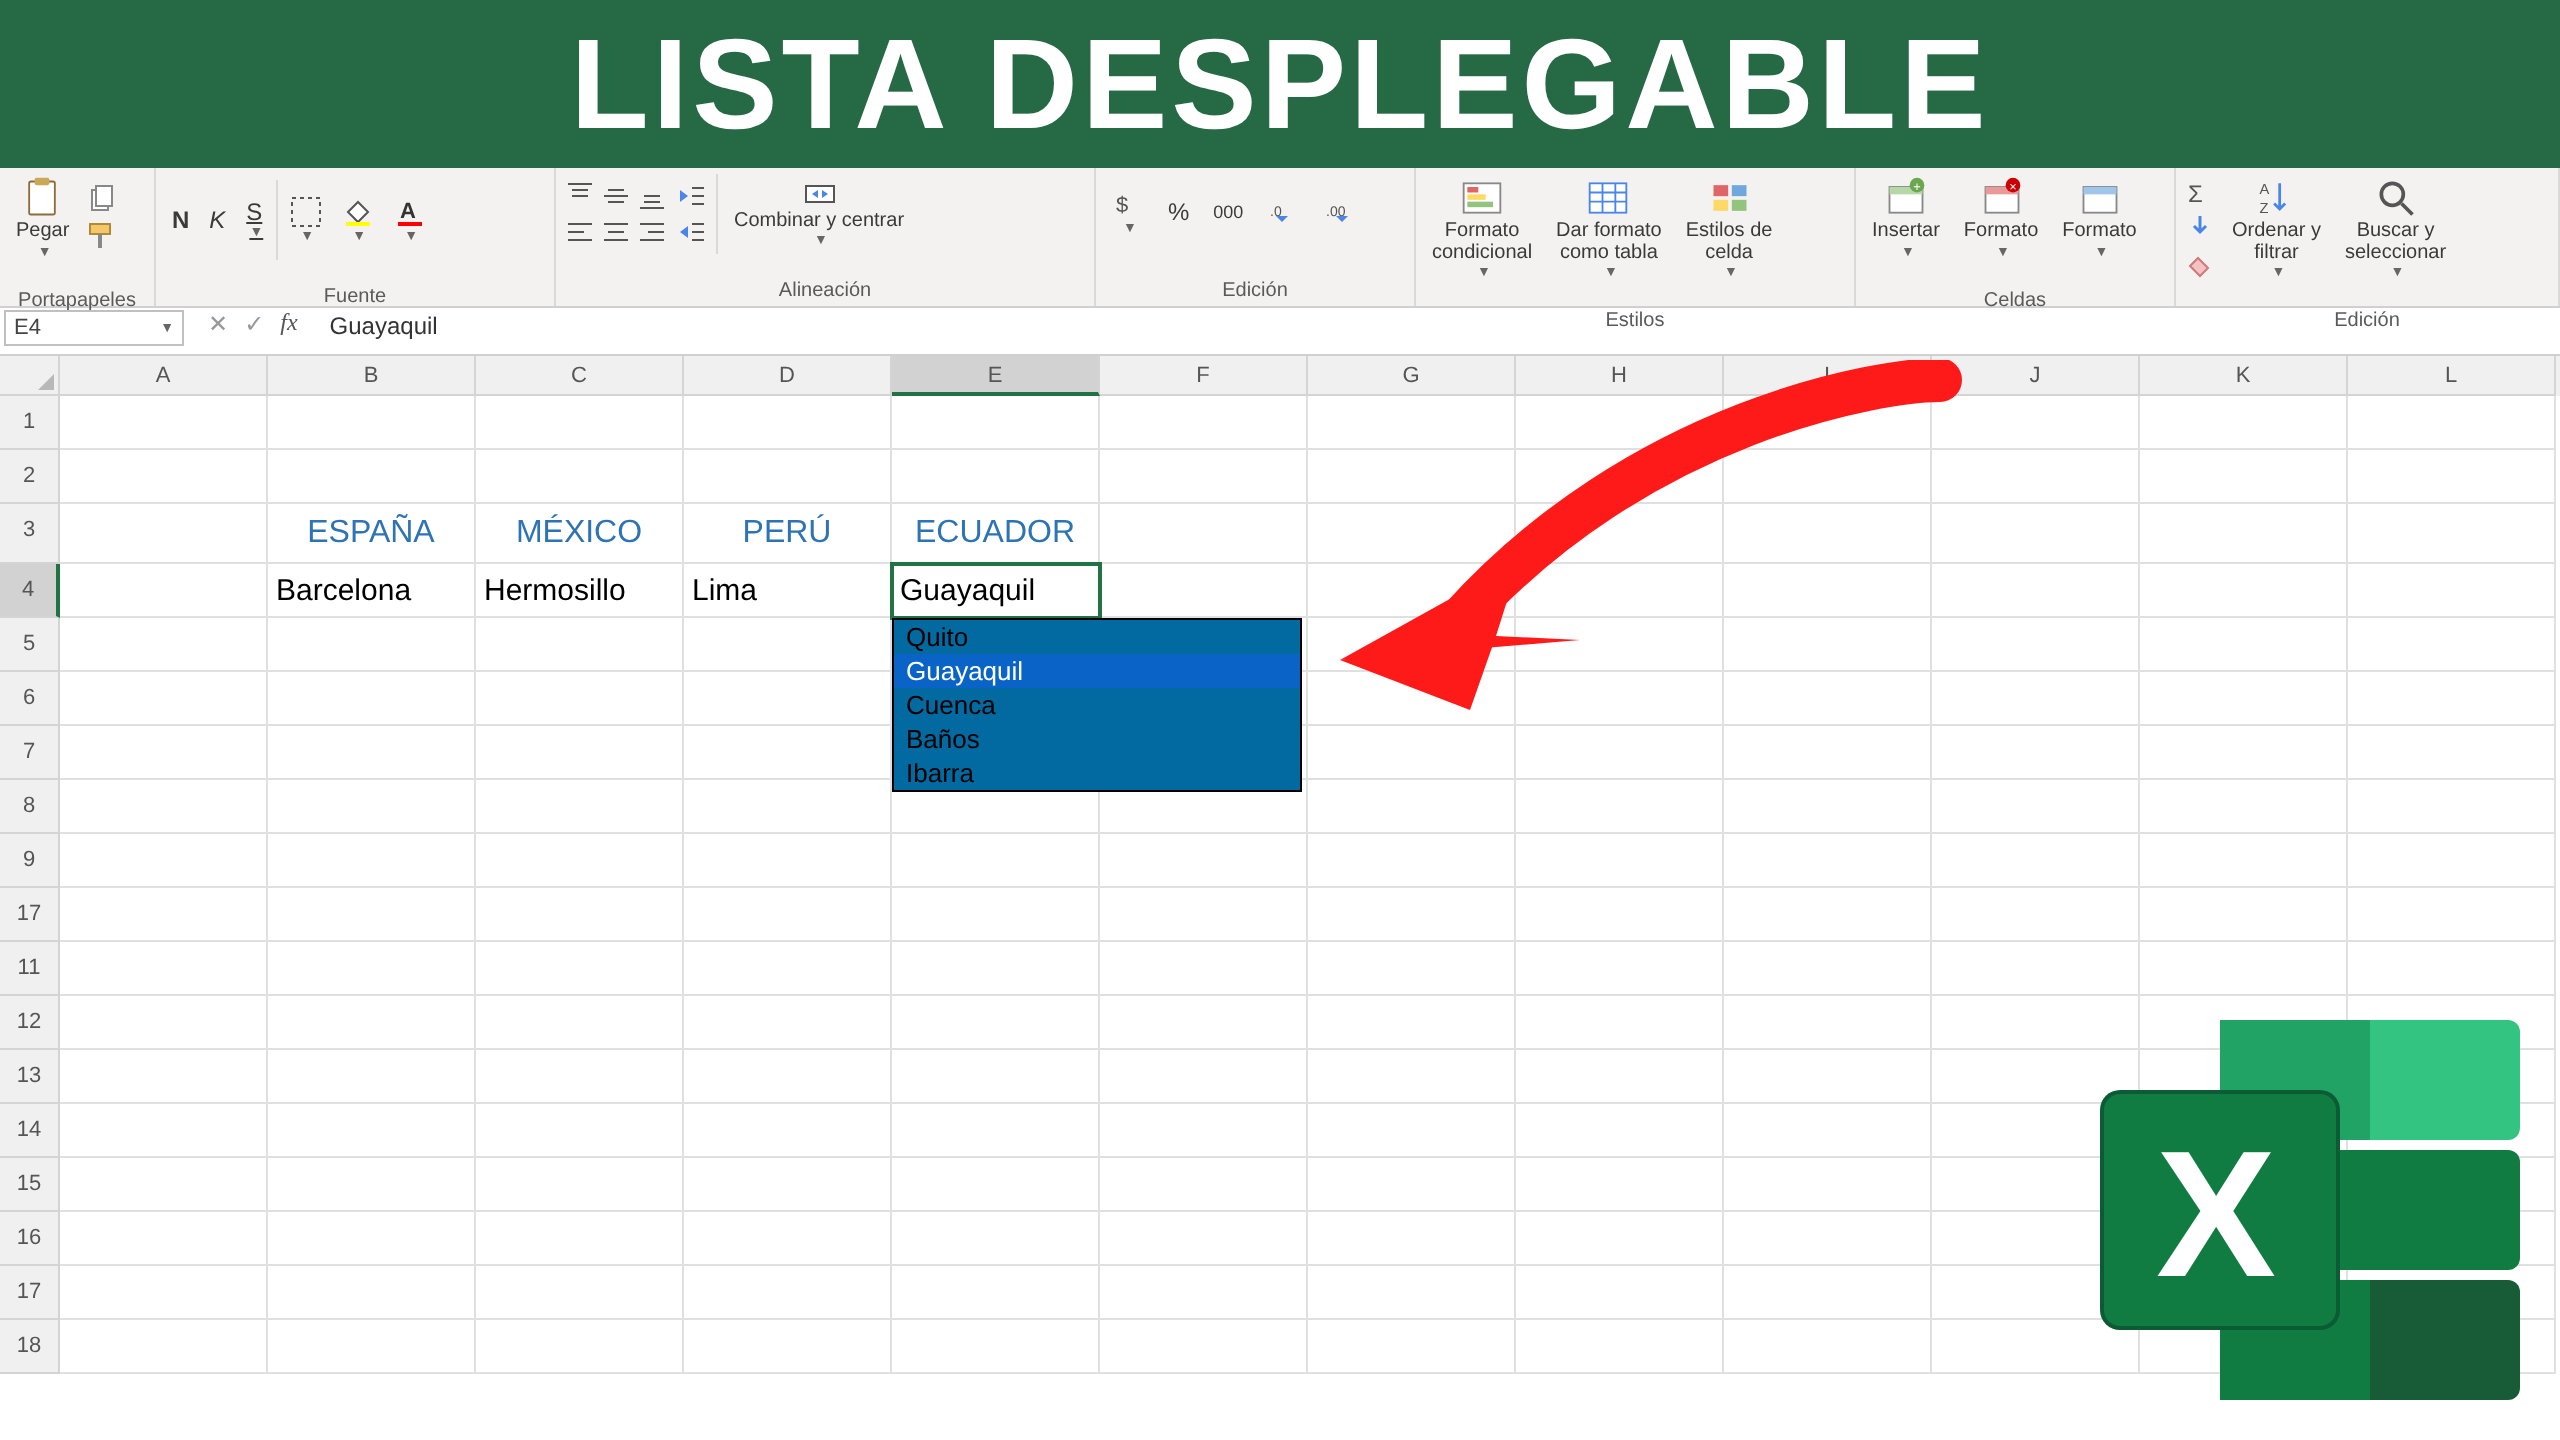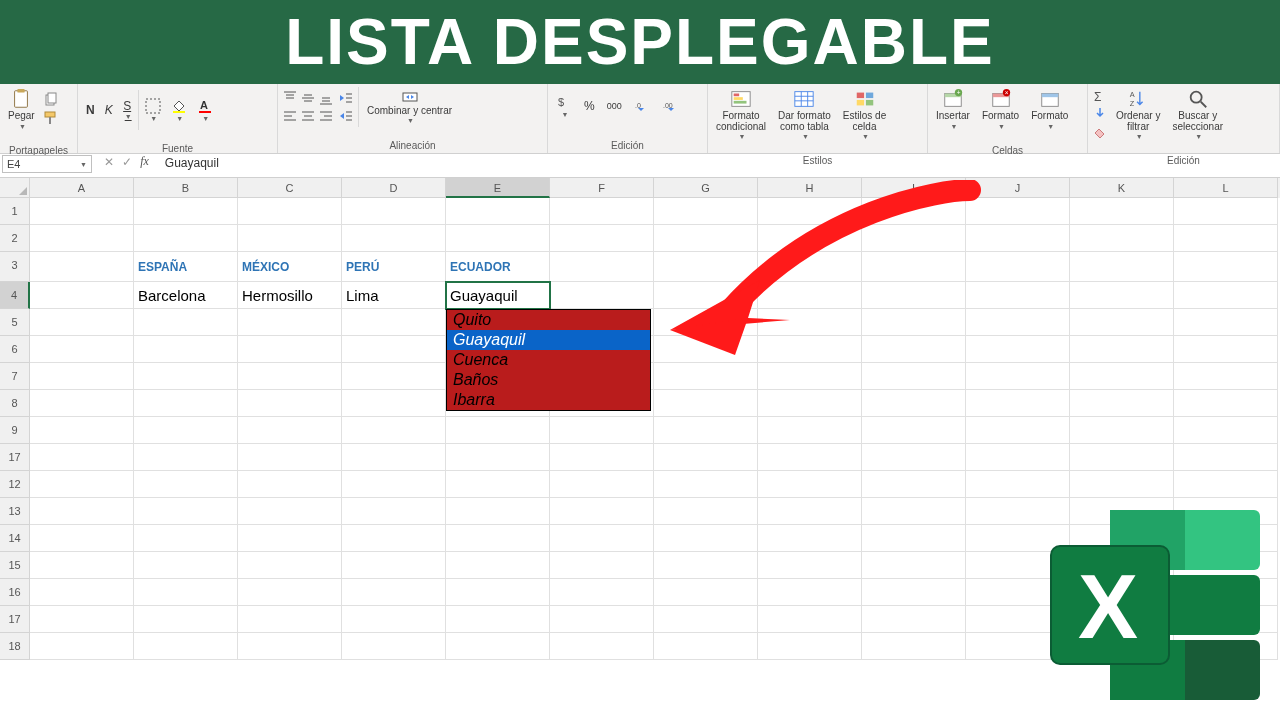--- a/index.html
+++ b/index.html
@@ -143,42 +143,42 @@
     border-bottom: 1px solid #e0e0e0;
     padding: 0 4px;
     font-size: 15px;
     line-height: 27px;
     overflow: hidden;
     white-space: nowrap;
     position: relative;
   }
   .header-cell {
     color: #2e74b5;
-    font-weight: 700;
-    font-size: 12px;
+    font-weight: 400;
+    text-align: center;
+    font-size: 16px;
     line-height: 30px;
   }
   .cell.selected {
     outline: 2px solid #217346;
     outline-offset: -1px;
     background: #fff;
     z-index: 2;
   }
 
   
   .dd-list {
     position: absolute;
     left: 445px;
     top: 50px;
     width: 210px;
     border: 1px solid #000;
-    background: #b91c1c;
-    font-size: 16px;
+    background: #0369a1;
+    font-size: 13px;
     z-index: 5;
-    font-style: italic;
   }
   .dd-list .opt { padding: 1px 6px; cursor: default; }
   .dd-list .opt.sel { background: #0a64c8; color: #fff; }
 
   
   .arrow-svg { position: absolute; left: 640px; top: 180px; width: 350px; height: 210px; z-index: 10; pointer-events: none; }
   .excel-logo { position: absolute; right: 10px; bottom: 10px; width: 230px; height: 210px; z-index: 11; pointer-events: none; }
 
   
   svg.icn { width: 100%; height: 100%; }
@@ -640,20 +640,35 @@
         <div class="cell"></div>
         <div class="cell"></div>
         <div class="cell"></div>
         <div class="cell"></div>
         <div class="cell"></div>
         <div class="cell"></div>
         <div class="cell"></div>
         <div class="cell"></div>
       </div>
       <div class="row">
+        <div class="rh">11</div>
+        <div class="cell"></div>
+        <div class="cell"></div>
+        <div class="cell"></div>
+        <div class="cell"></div>
+        <div class="cell"></div>
+        <div class="cell"></div>
+        <div class="cell"></div>
+        <div class="cell"></div>
+        <div class="cell"></div>
+        <div class="cell"></div>
+        <div class="cell"></div>
+        <div class="cell"></div>
+      </div>
+      <div class="row">
         <div class="rh">12</div>
         <div class="cell"></div>
         <div class="cell"></div>
         <div class="cell"></div>
         <div class="cell"></div>
         <div class="cell"></div>
         <div class="cell"></div>
         <div class="cell"></div>
         <div class="cell"></div>
         <div class="cell"></div>

